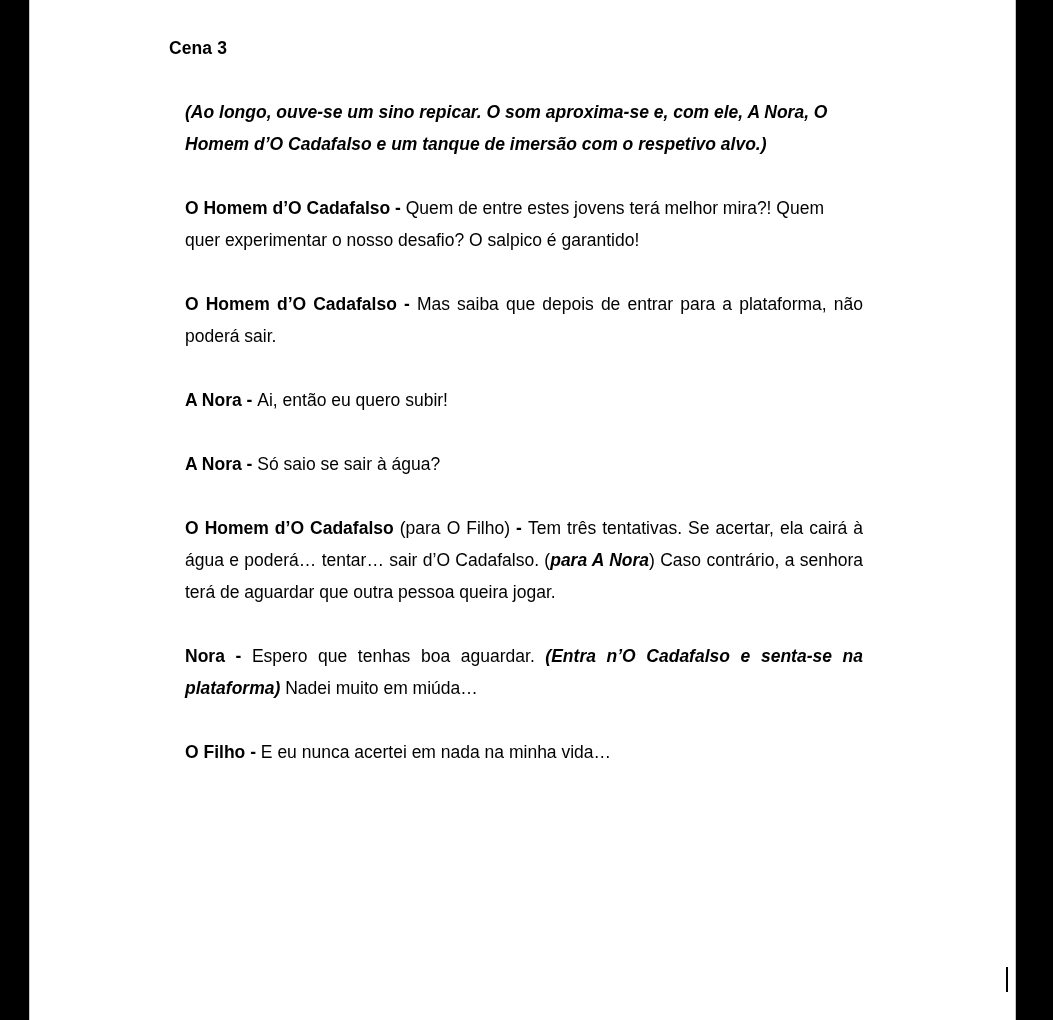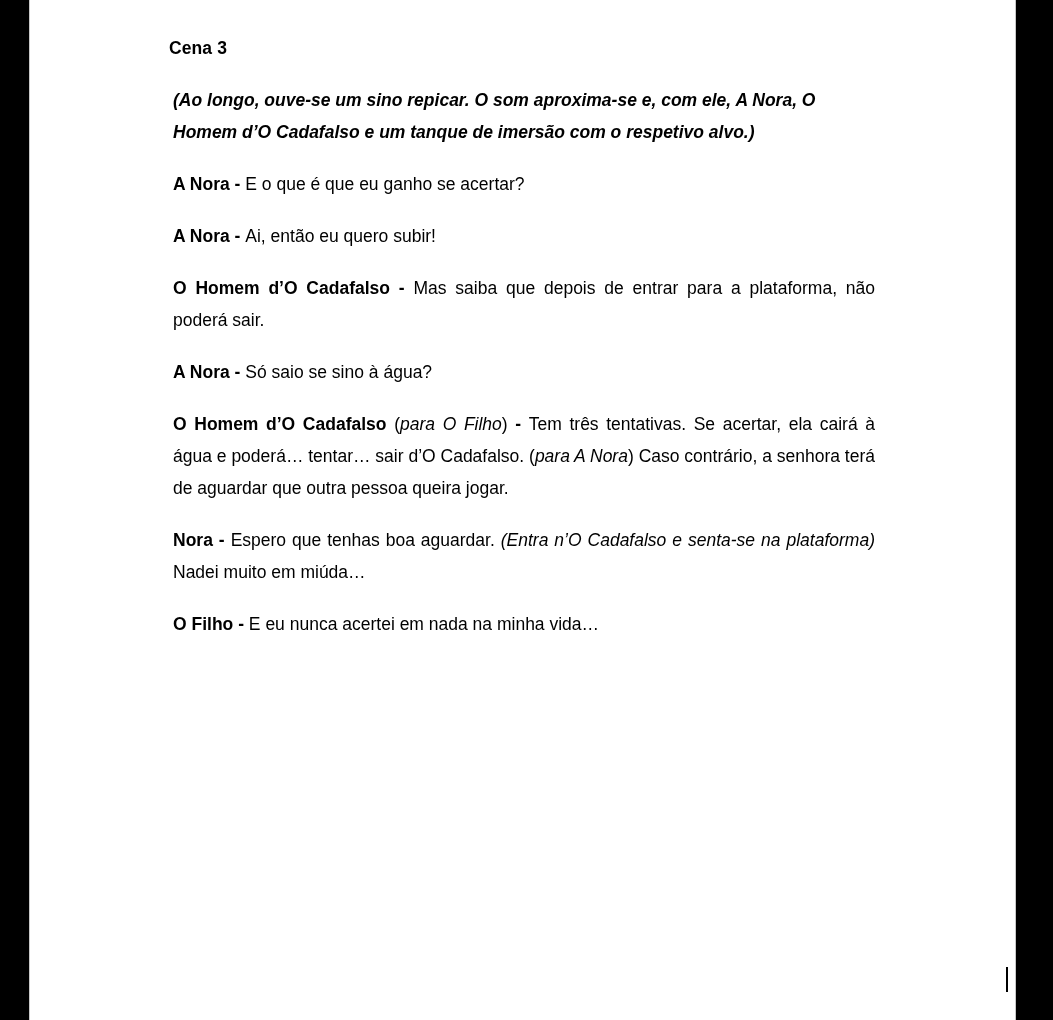--- a/index.html
+++ b/index.html
@@ -50,21 +50,21 @@
     line-height: 32px;
     margin: 0;
     padding: 32px 0 0 0;
     letter-spacing: 0.1px;
   }
 
   .para {
     font-size: 17.5px;
     color: #000000;
     line-height: 32px;
-    margin: 4px;
+    margin: 16px;
     padding: 16px 0 0 0;
     text-align: left;
     word-spacing: 0px;
   }
 
   .para.justified {
     text-align: justify;
     text-align-last: left;
   }
 
@@ -75,26 +75,25 @@
 
   .speaker {
     font-weight: bold;
   }
 
   .dash {
     font-weight: bold;
   }
 
   .it {
-    font-style: italic;
   }
 
   .bi {
     font-style: italic;
-    font-weight: normal;
+    font-weight: bold;
   }
 
   
   .text-caret {
     position: absolute;
     left: 976px;
     top: 967px;
     width: 2px;
     height: 25px;
     background: #000000;
@@ -108,38 +107,38 @@
   <div class="page-sheet">
 
     <div class="page-body">
 
       <h1 class="doc-heading">Cena 3</h1>
 
       <p class="para stage">
         <span>(Ao longo, ouve-se um sino repicar. O som aproxima-se e, com ele, A Nora, O Homem d’O Cadafalso e um tanque de imersão com o respetivo alvo.)</span>
       </p>
 
+      <p class="para">
+        <span class="speaker">O Homem d’O Cadafalso</span><span class="dash"> - </span><span>Quem de entre estes jovens terá melhor mira?! Quem quer experimentar o nosso desafio? O salpico é garantido!</span>
+      </p>
 
 
 
-      <p class="para">
-        <span class="speaker">A Nora</span><span class="dash"> - </span><span>E o que é que eu ganho se acertar?</span>
-      </p>
 
-
-      <p class="para">
-        <span class="speaker">A Nora</span><span class="dash"> - </span><span>Ai, então eu quero subir!</span>
-      </p>
 
       <p class="para justified">
         <span class="speaker">O Homem d’O Cadafalso</span><span class="dash"> - </span><span>Mas saiba que depois de entrar para a plataforma, não poderá sair.</span>
       </p>
 
       <p class="para">
-        <span class="speaker">A Nora</span><span class="dash"> - </span><span>Só saio se sino à água?</span>
+        <span class="speaker">A Nora</span><span class="dash"> - </span><span>Ai, então eu quero subir!</span>
+      </p>
+
+      <p class="para">
+        <span class="speaker">A Nora</span><span class="dash"> - </span><span>Só saio se sair à água?</span>
       </p>
 
 
 
       <p class="para justified">
         <span class="speaker">O Homem d’O Cadafalso</span><span> (</span><span class="it">para O Filho</span><span>)</span><span class="dash"> - </span><span>Tem três tentativas. Se acertar, ela cairá à água e poderá… tentar… sair d’O Cadafalso. (</span><span class="bi">para A Nora</span><span>) Caso contrário, a senhora terá de aguardar que outra pessoa queira jogar.</span>
       </p>
 
       <p class="para justified">
         <span class="speaker">Nora</span><span class="dash"> - </span><span>Espero que tenhas boa aguardar. </span><span class="bi">(Entra n’O Cadafalso e senta-se na plataforma)</span><span> Nadei muito em miúda…</span>

